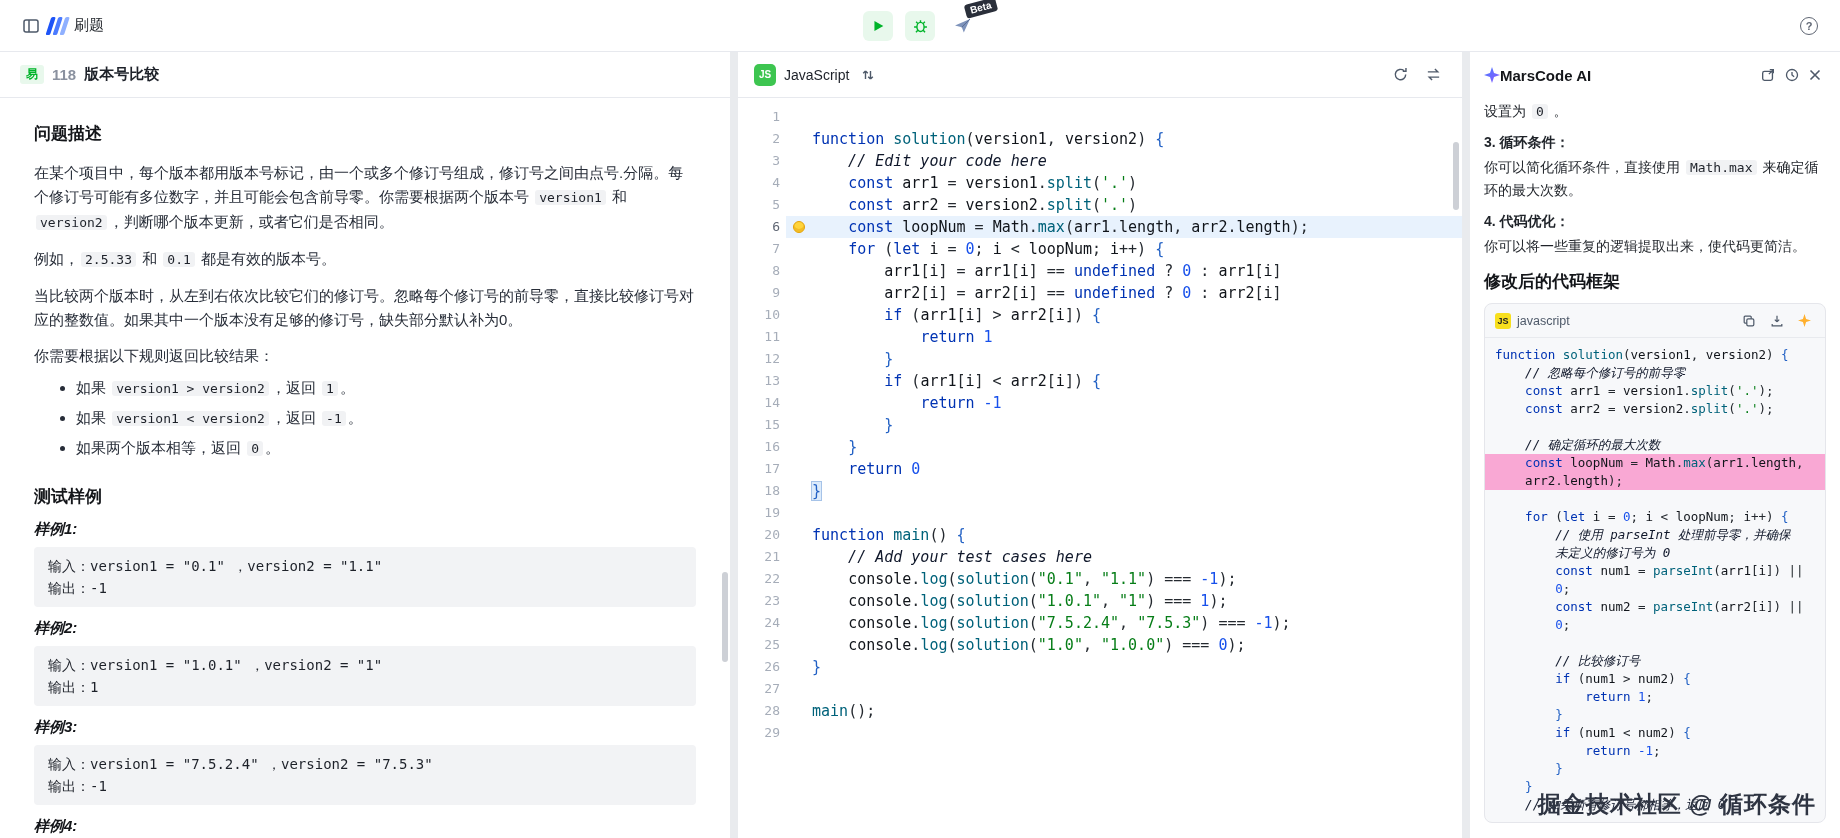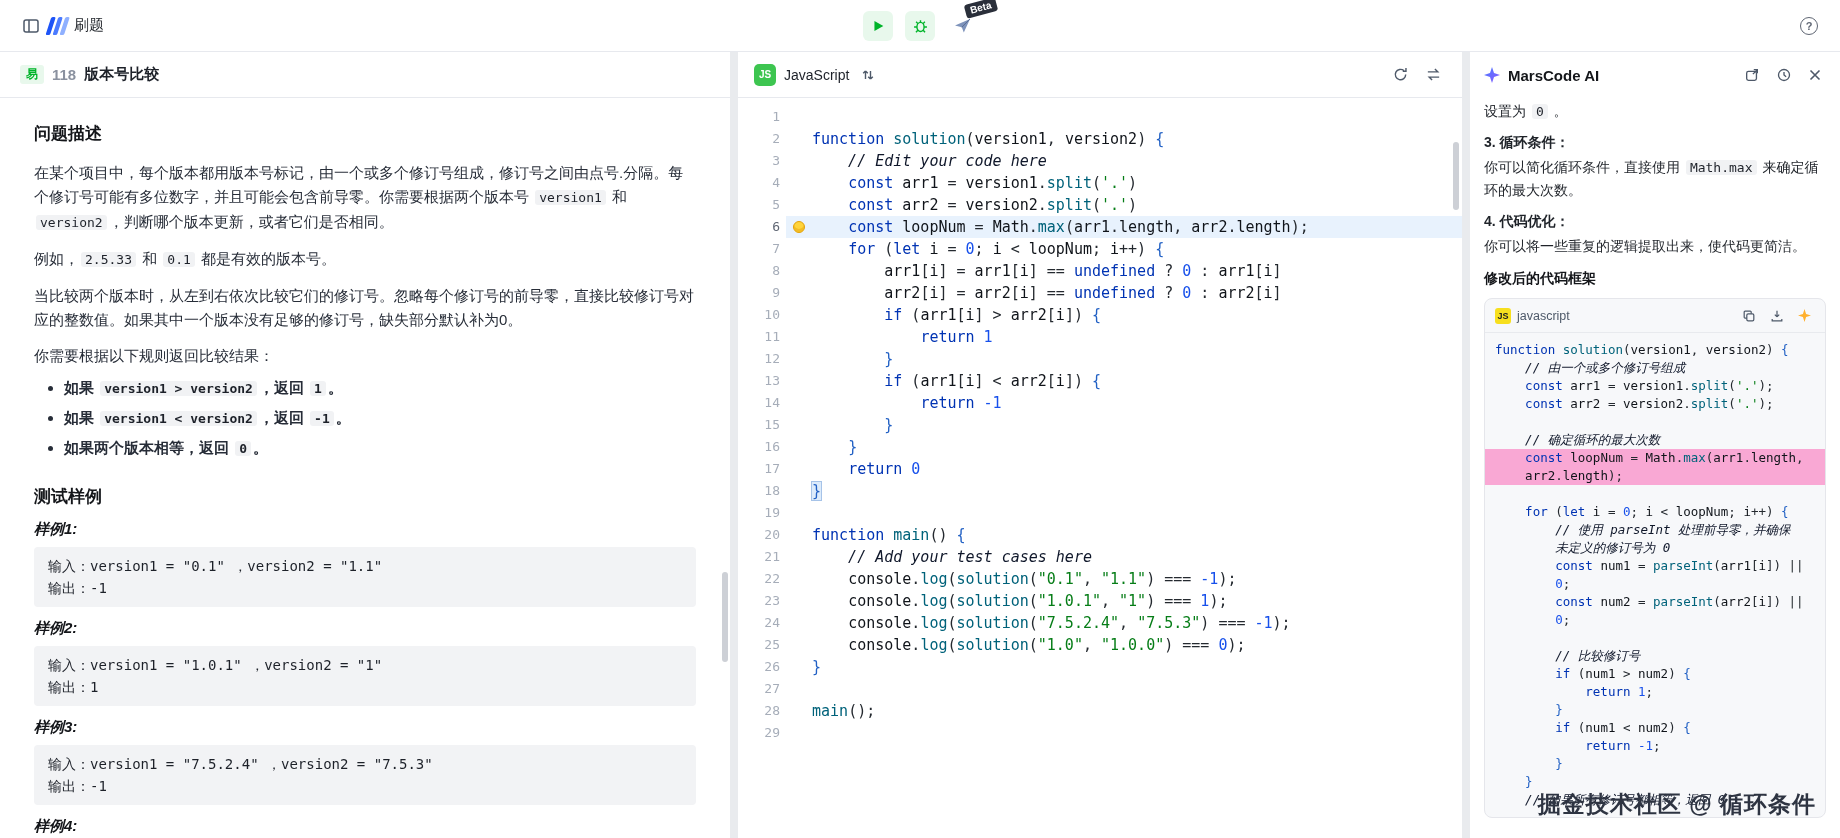--- a/index.html
+++ b/index.html
@@ -46,21 +46,21 @@
     border-bottom:1px solid #e7e9ee; }
   .diff { background:#e8f8ec; color:#00b42a; font-size:12px; padding:1px 6px; border-radius:3px; font-weight:600; }
   .pid { color:#8a919f; font-size:15px; font-weight:600; }
   .ptitle { color:#1d2129; font-size:15px; font-weight:600;text-align:right; }
   .prob-body { padding:24px 34px 0 34px; height:calc(100% - 46px); overflow:hidden; }
   .prob-body h2 { font-size:17px; font-weight:700; color:#14161a; margin:0 0 16px; }
   .prob-body h2.samples { margin-top:24px; margin-bottom:12px; }
   .prob-body p { font-size:15px; line-height:24px; color:#272d38; margin:0 0 12px; }
   .prob-body p.tight { margin-bottom:8px; }
   .prob-body ul { margin:0 0 10px; padding-left:26px; }
-  .prob-body li { font-size:15px; line-height:24px; color:#272d38; margin:5px 4px;font-weight:bold; }
+  .prob-body li { font-size:15px; line-height:24px; color:#272d38; margin:5px 16px; }
   .chip { font-family:"DejaVu Sans Mono", monospace; font-size:13px; background:#f1f2f4;
     border-radius:3px; padding:0 4px; margin:0 2px; color:#1d2129; }
   .slabel { font-style:italic; font-weight:700; font-size:15px; margin:12px 0 8px; color:#14161a; }
   .sblock { background:#f2f3f5; border-radius:4px; padding:8px 14px; margin-bottom:8px;
     font-family:"DejaVu Sans Mono", monospace; font-size:14px; line-height:22px; color:#1d2129; }
 
   
   .sb-thumb { position:absolute; width:6px; border-radius:3px; background:#cdd0d6; }
   .sb-left { right:2px; top:520px; height:90px; }
   .sb-ed { right:3px; top:90px; height:68px; }
@@ -89,26 +89,26 @@
   .tk-n  { color:#1750eb; }
   .tk-c  { color:#0f172a; font-style:italic; }
   .tk-f  { color:#00627a; }
   .tk-v  { color:#10141a; }
   .tk-p  { color:#24292f; }
   .tk-u  { color:#0033b3; }
   .tk-br { color:#2160c4; }
   .tk-bm { color:#2160c4; background:#dcebfb; outline:1px solid #a6c3e8; }
 
   
-  .ai-head { height:46px; display:flex; align-items:center; gap:8px; padding:0 14px; }
+  .ai-head { height:46px; display:flex; align-items:center; gap:0; padding:0 14px; }
   .ai-title { font-size:15px; font-weight:700; color:#14161a; }
   .ai-body { padding:2px 14px 0; }
   .ai-body p { font-size:14px; line-height:23px; color:#1f2329; margin:0 0 8px; }
   .ai-body p.bold { font-weight:700; margin-bottom:2px; }
-  .ai-body h3 { font-size:14px; font-weight:700; color:#14161a; margin:12px 0 10px; }
+  .ai-body h3 { font-size:17px; font-weight:700; color:#14161a; margin:12px 0 10px; }
   .code-card { border:1px solid #e5e6eb; border-radius:8px; background:#f7f8fa; overflow:hidden; }
   .cc-head { display:flex; align-items:center; gap:6px; height:34px; padding:0 10px;
     border-bottom:1px solid #e8eaee; }
   .js-mini { width:16px; height:16px; border-radius:3px; background:#f7df1e; color:#222;
     font-size:9px; font-weight:700; display:flex; align-items:center; justify-content:center; }
   .cc-lang { font-size:12.5px; color:#4e5969; }
   .cc-body { padding:8px 10px; font-family:"DejaVu Sans Mono", monospace; font-size:12.5px;
     color:#1d2129; }
   .cc-body .cl { height:18px; line-height:18px; }
   .cc-body .cl.hl { background:#f9a8d4; margin:0 -10px; padding:0 10px; }
@@ -477,21 +477,21 @@
                     <path d="M7 0 8.7 5.3 14 7 8.7 8.7 7 14 5.3 8.7 0 7 5.3 5.3Z" fill="#ffb02e"></path>
                   </svg>
               </span>
             </button>
           </div>
           <div class="cc-body">
               <div class="cl">
                 <span class="ct"><span class="tk-k">function</span><span class="tk-p"> </span><span class="tk-f">solution</span><span class="tk-p">(</span><span class="tk-v">version1</span><span class="tk-p">, </span><span class="tk-v">version2</span><span class="tk-p">) </span><span class="tk-br">{</span></span>
               </div>
               <div class="cl">
-                <span class="ct"><span class="tk-c">    // 由一个或多个修订号组成</span></span>
+                <span class="ct"><span class="tk-c">    // 忽略每个修订号的前导零</span></span>
               </div>
               <div class="cl">
                 <span class="ct"><span class="tk-p">    </span><span class="tk-k">const</span><span class="tk-p"> </span><span class="tk-v">arr1</span><span class="tk-p"> = </span><span class="tk-v">version1</span><span class="tk-p">.</span><span class="tk-f">split</span><span class="tk-p">(</span><span class="tk-s">'.'</span><span class="tk-p">);</span></span>
               </div>
               <div class="cl">
                 <span class="ct"><span class="tk-p">    </span><span class="tk-k">const</span><span class="tk-p"> </span><span class="tk-v">arr2</span><span class="tk-p"> = </span><span class="tk-v">version2</span><span class="tk-p">.</span><span class="tk-f">split</span><span class="tk-p">(</span><span class="tk-s">'.'</span><span class="tk-p">);</span></span>
               </div>
               <div class="cl">
                 <span class="ct">&nbsp;</span>
               </div>

